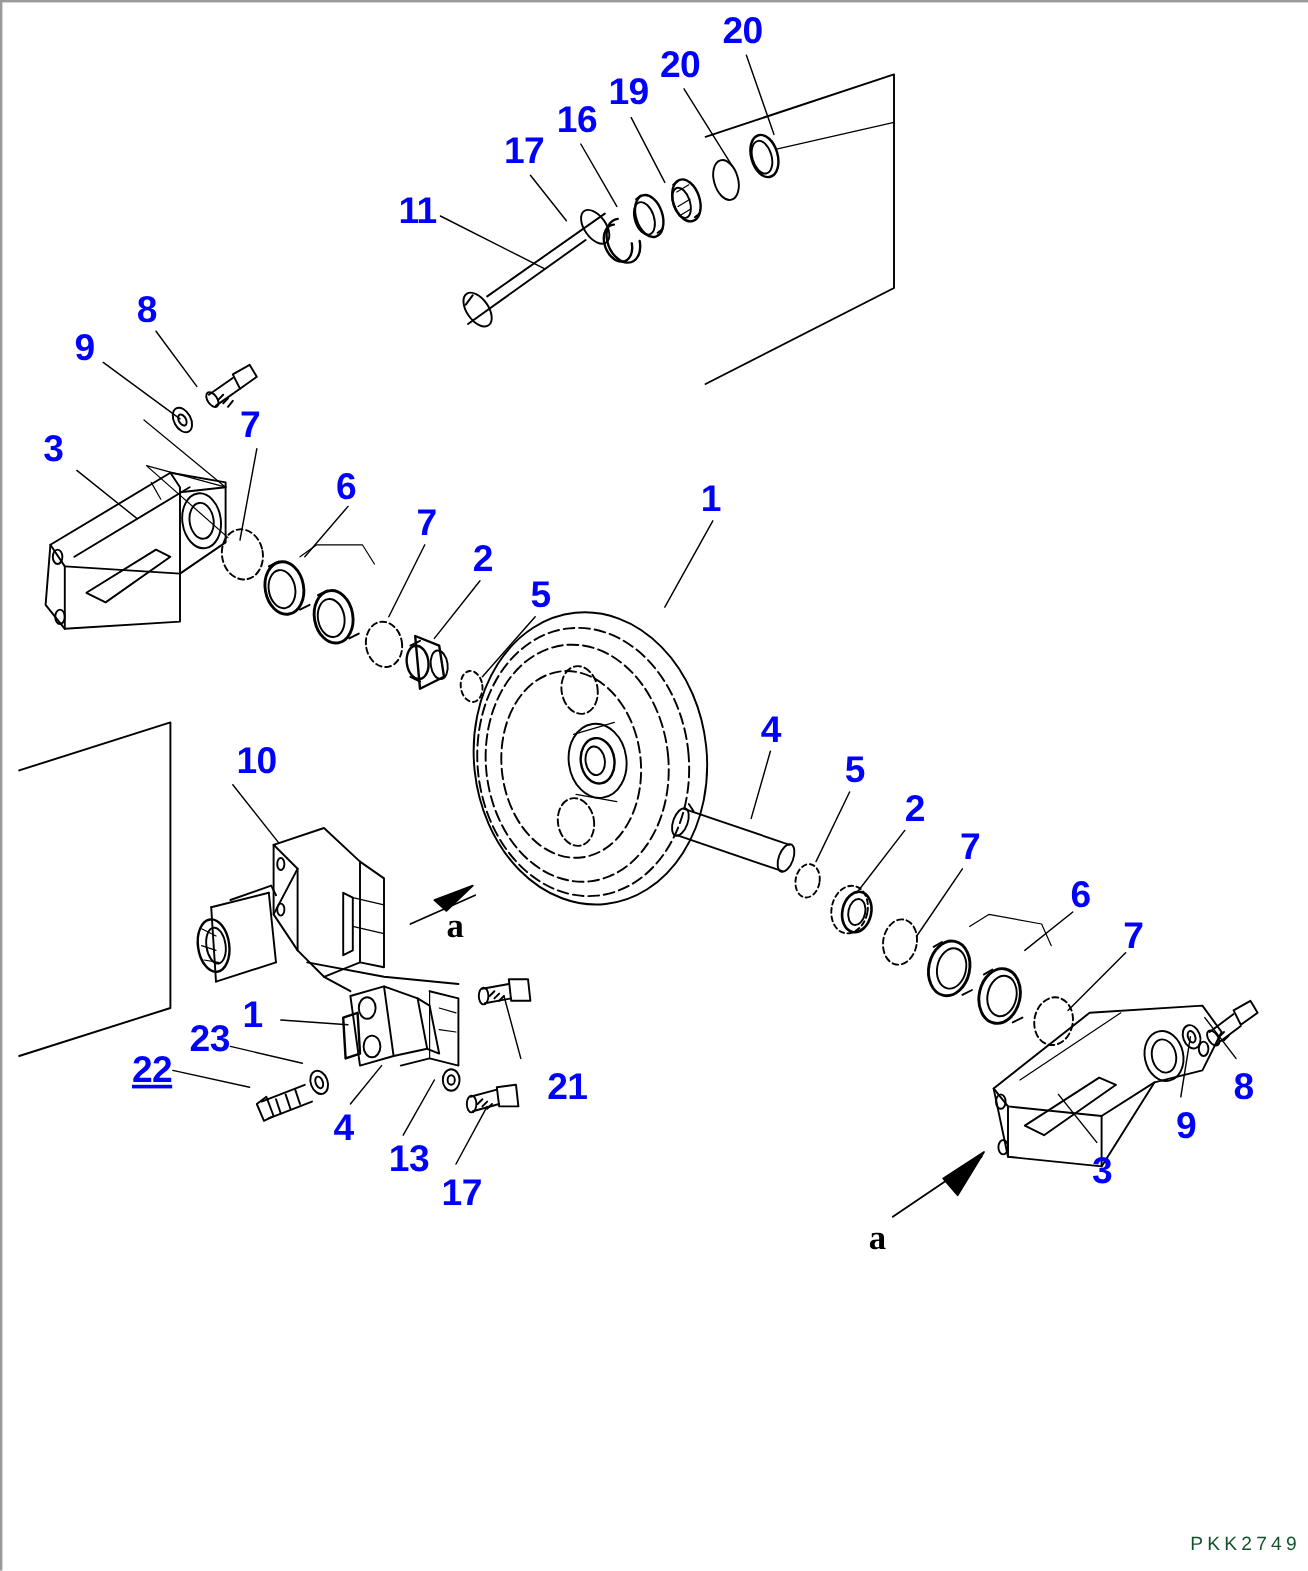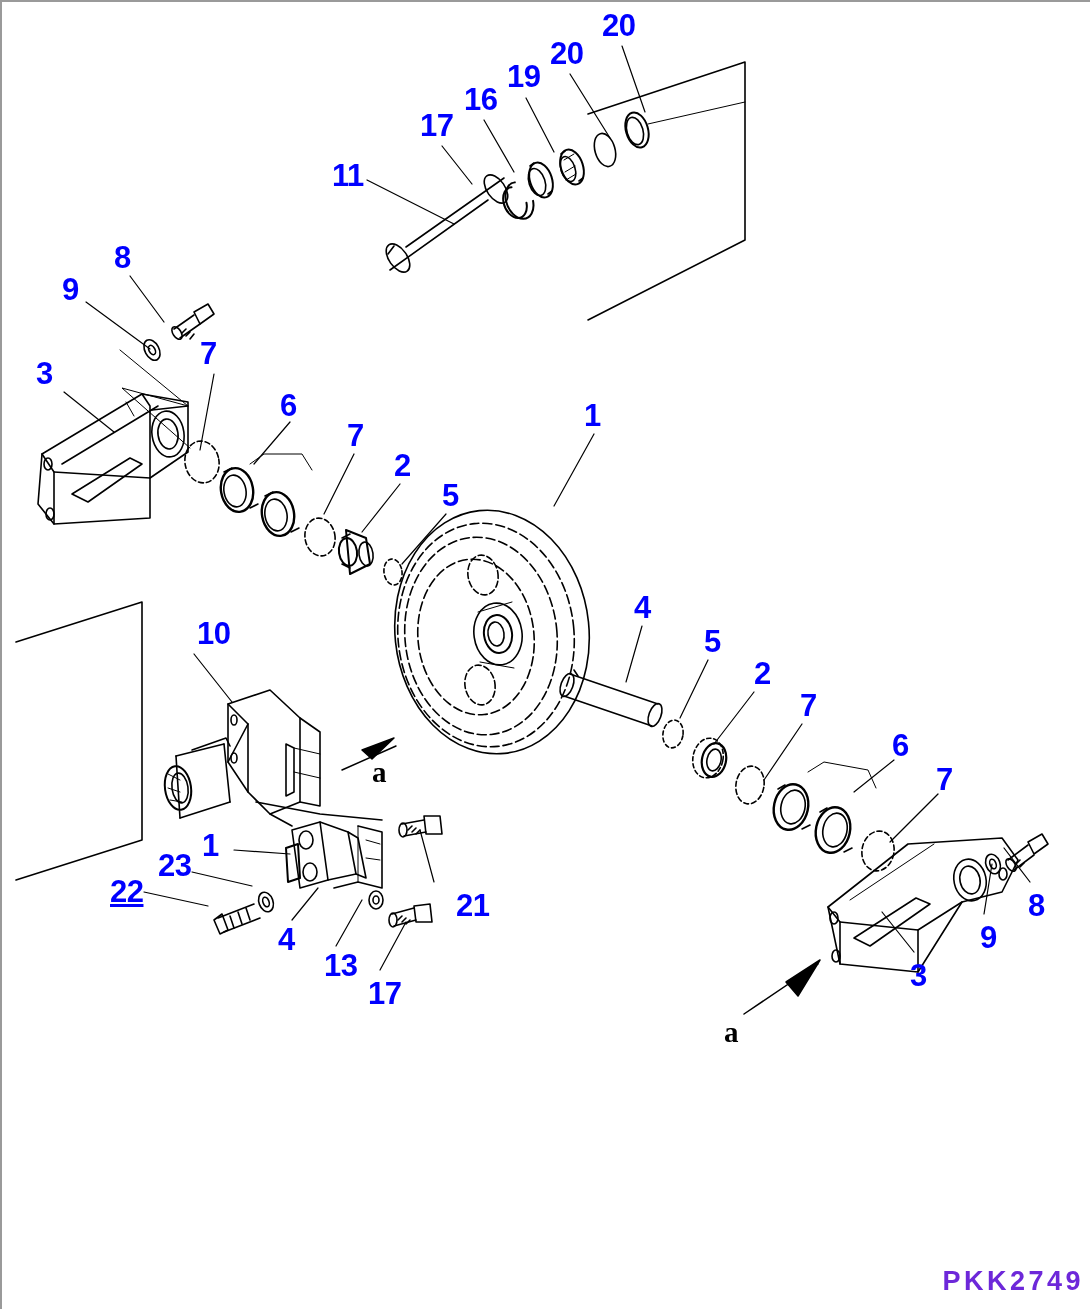--- a/index.html
+++ b/index.html
@@ -41,24 +41,24 @@
     font-family: "Liberation Serif", serif;
     font-weight: bold;
     font-size: 29px;
     line-height: 29px;
     white-space: nowrap;
   }
   .drawing-no {
     position: absolute;
     right: 6px;
     bottom: 12px;
-    color: #6d28d9;
+    color: #14532d;
     font-family: "Liberation Sans", sans-serif;
-    font-weight: bold;
-    font-size: 27px;
+    font-weight: normal;
+    font-size: 16px;
     letter-spacing: 3.5px;
     white-space: nowrap;
   }
 </style>
 </head>
 <body>
 
 <div id="page">
 
   <svg id="artboard" viewBox="0 0 1090 1309" xmlns="http://www.w3.org/2000/svg">

